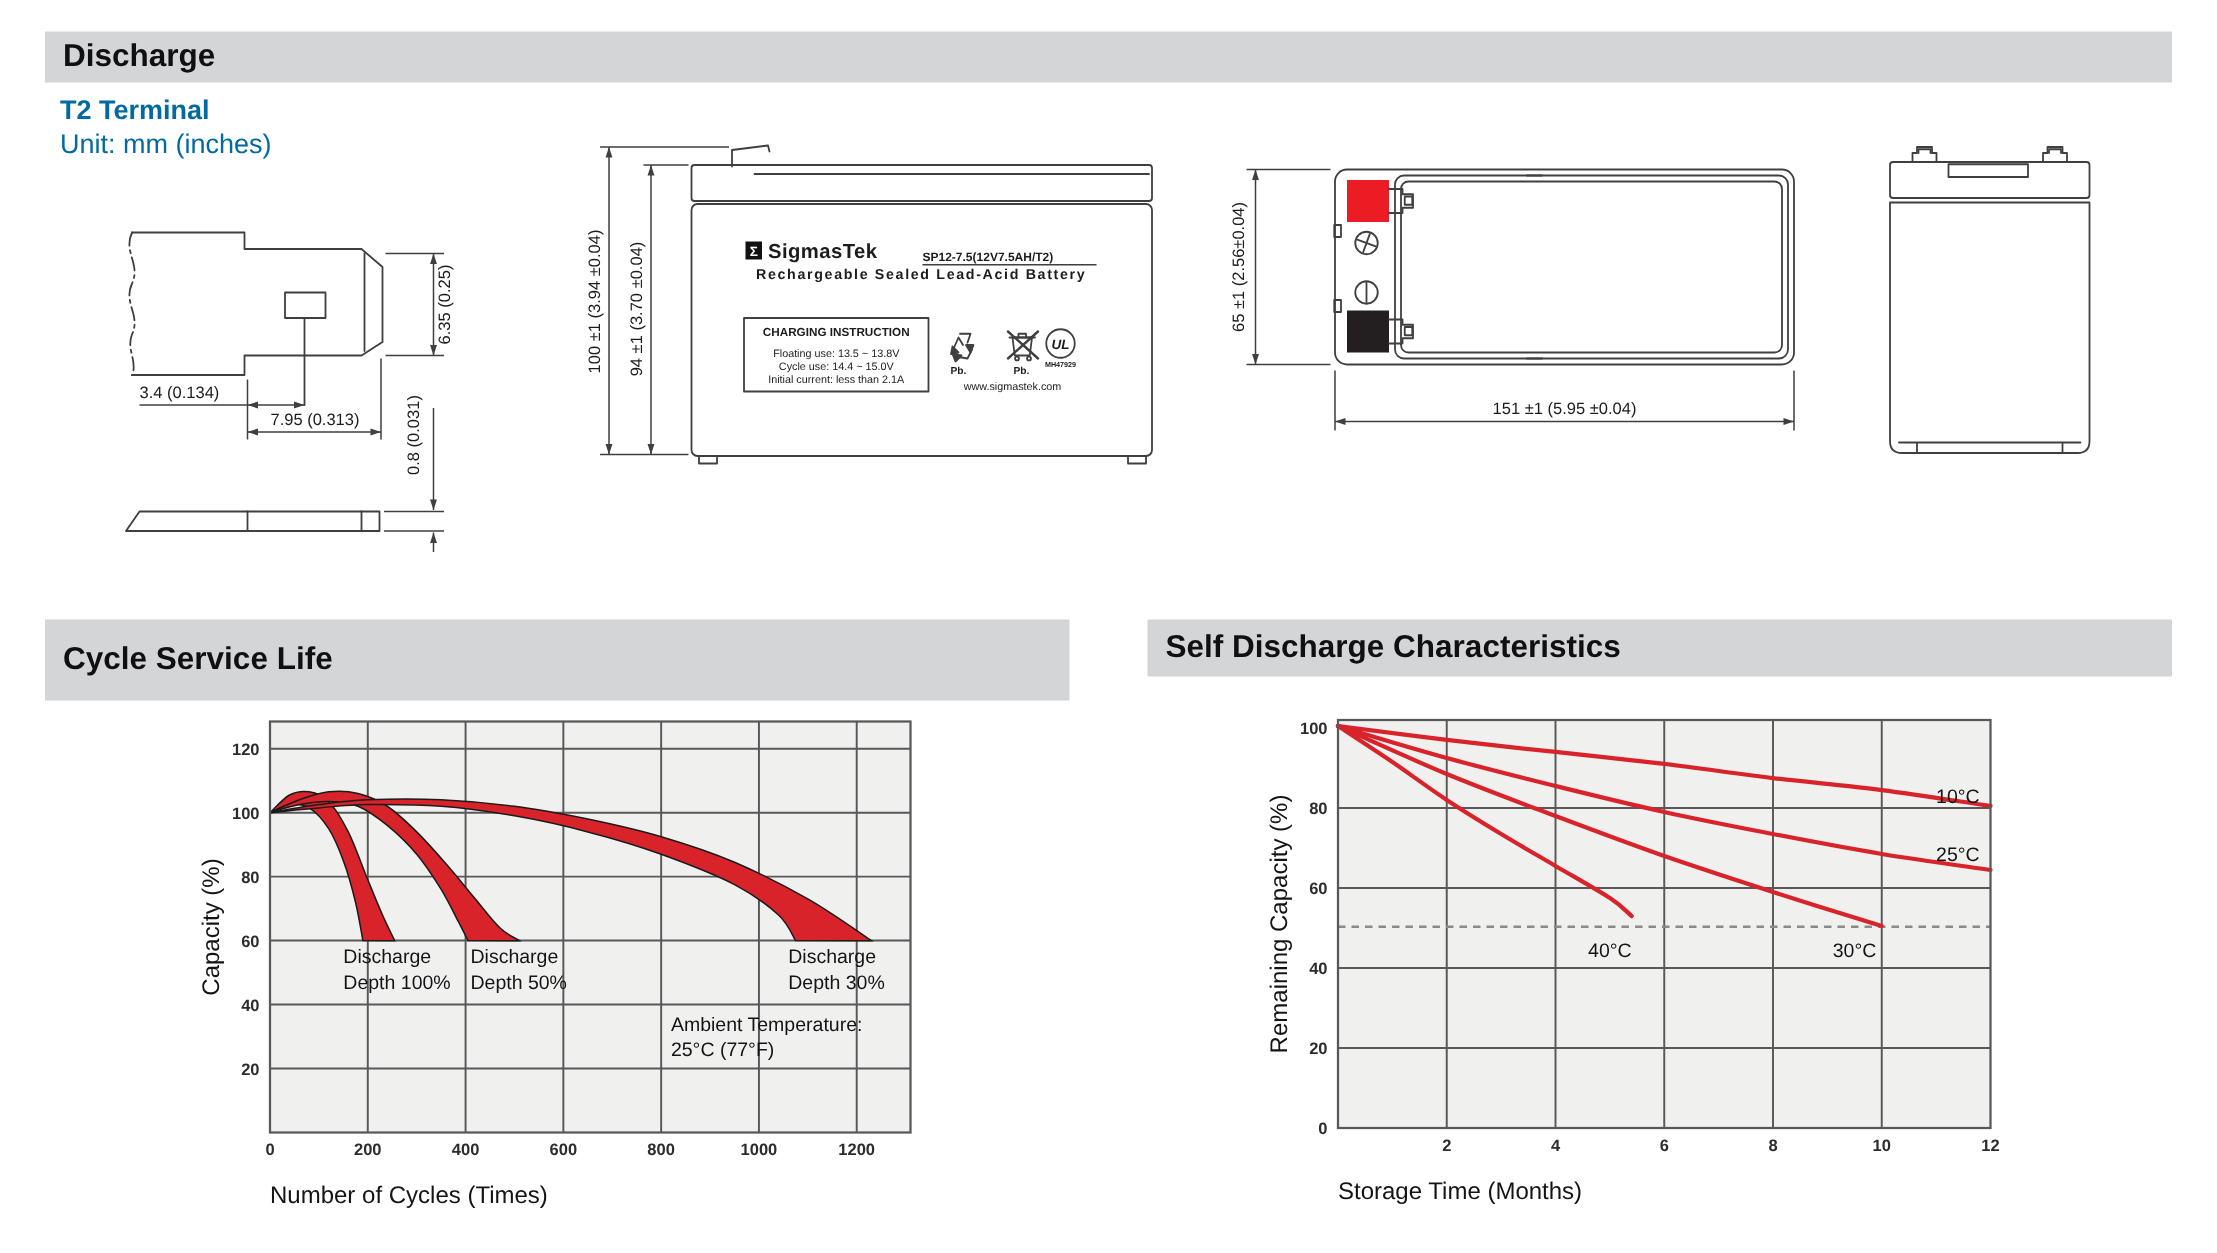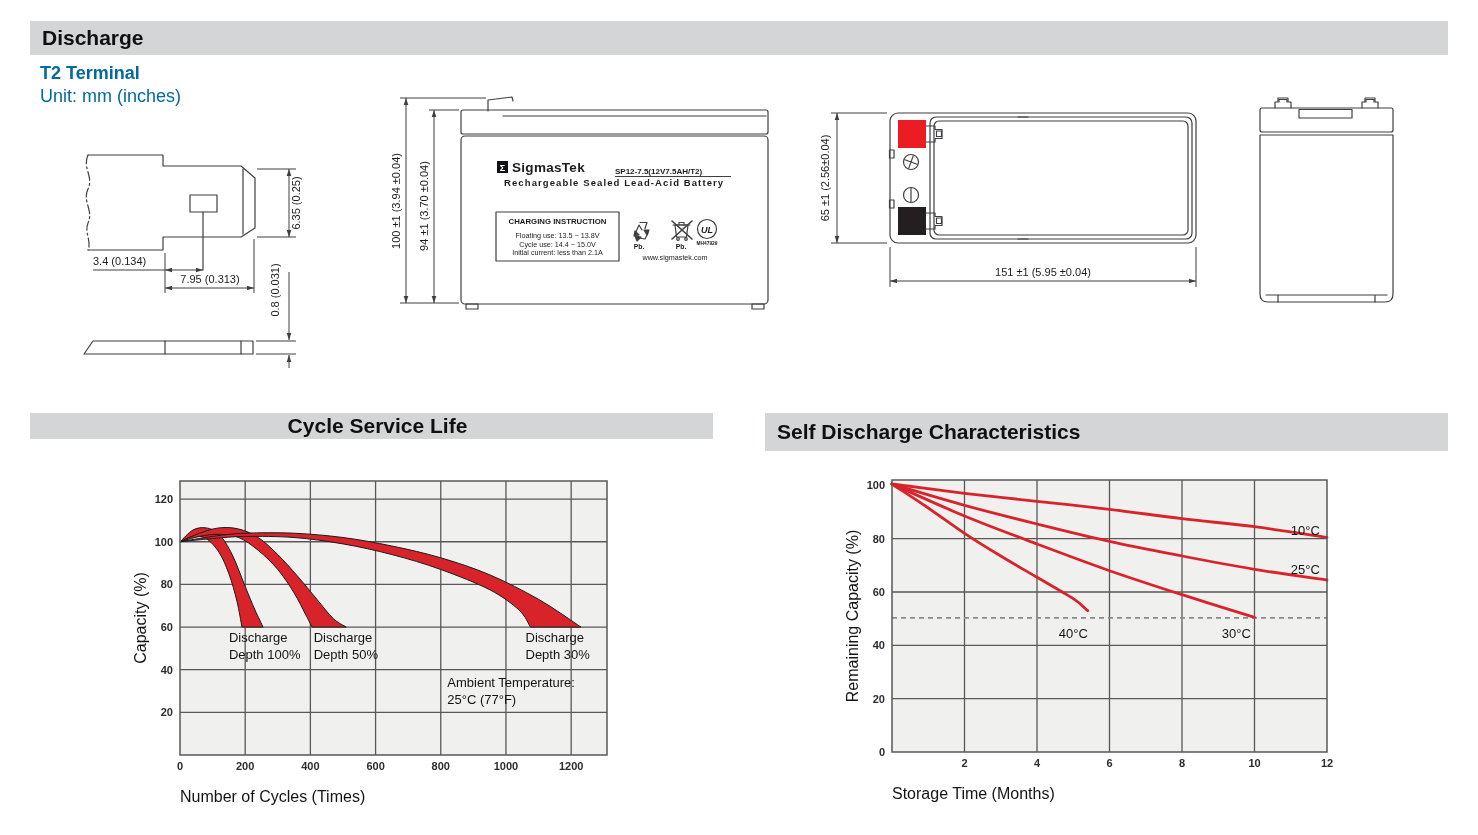--- a/index.html
+++ b/index.html
@@ -183,21 +183,21 @@
       <path d="M39,22 v-2.5 h8 v2.5"></path>
       <path d="M122,28 V22 h3 v-4 h10 v4 h3 v6"></path>
       <path d="M126,22 v-2.5 h8 v2.5"></path>
       <rect x="20" y="28" width="133" height="24" rx="2"></rect>
       <rect x="59" y="29.5" width="53" height="8.5"></rect>
       <path d="M20,55 H153 V214 Q153,222 145,222 H28 Q20,222 20,214 Z"></path>
       <path d="M26,215 H147 M38,215 V222 M135,215 V222"></path>
     </g>
   </svg>
 
-  <div class="secbar" style="left:30px;top:413px;width:683px;height:26px;justify-content:center;">
+  <div class="secbar" style="left:30px;top:413px;width:683px;height:54px;">
     <span>Cycle Service Life</span>
   </div>
   <div class="secbar" style="left:765px;top:413px;width:683px;height:38px;">
     <span>Self Discharge Characteristics</span>
   </div>
 
   <svg id="chart1" style="left:130px;top:470px;" width="520" height="345" viewBox="0 0 520 345">
       <rect x="50" y="11" width="427" height="274" fill="#F0F0EE"></rect>
       <line x1="115.19083969465649" y1="11" x2="115.19083969465649" y2="285" stroke="#58585A" stroke-width="1.3"></line>
       <line x1="180.38167938931298" y1="11" x2="180.38167938931298" y2="285" stroke="#58585A" stroke-width="1.3"></line>

